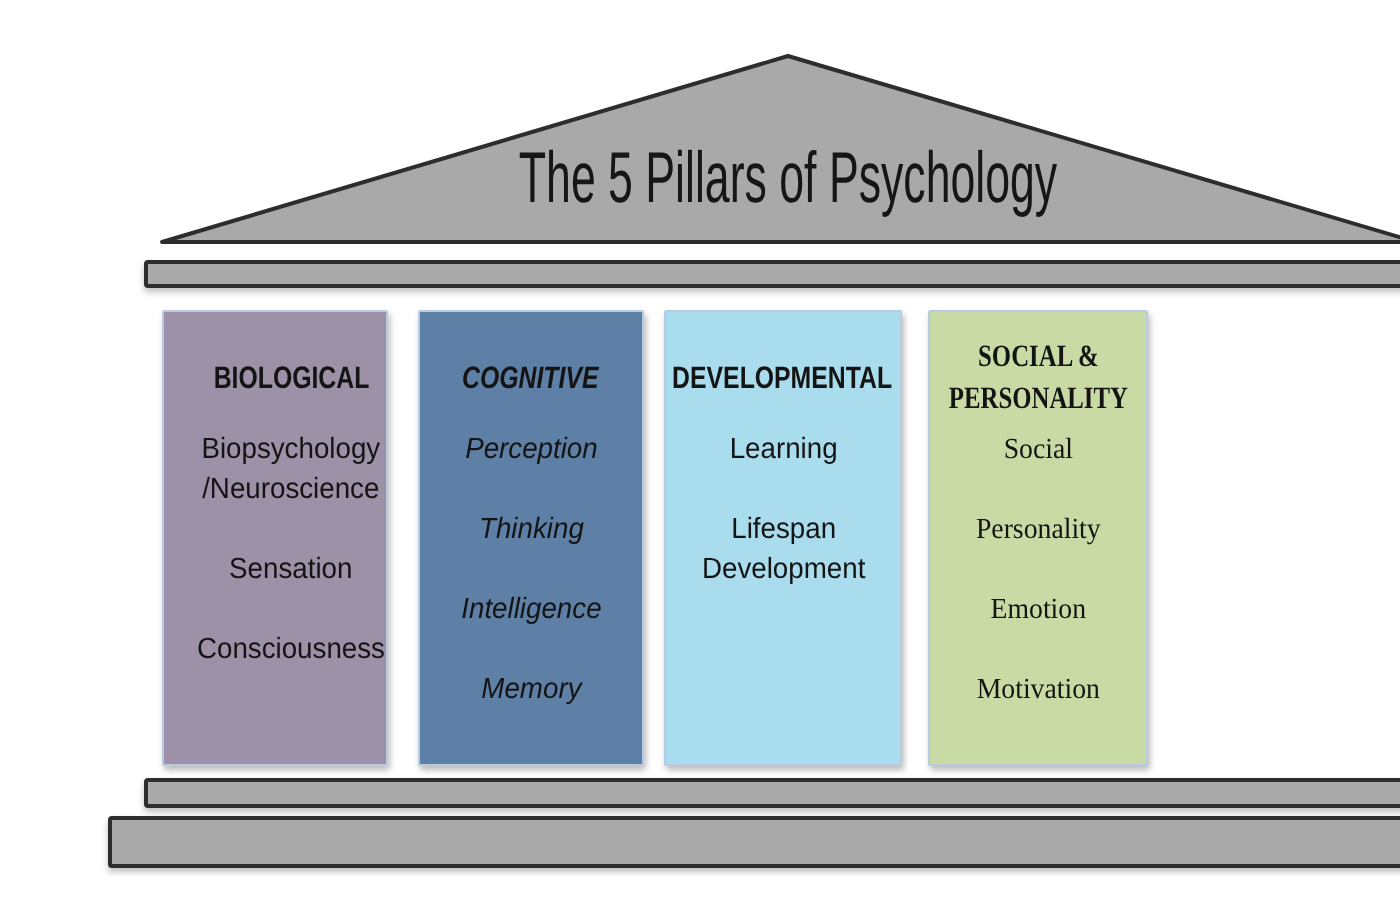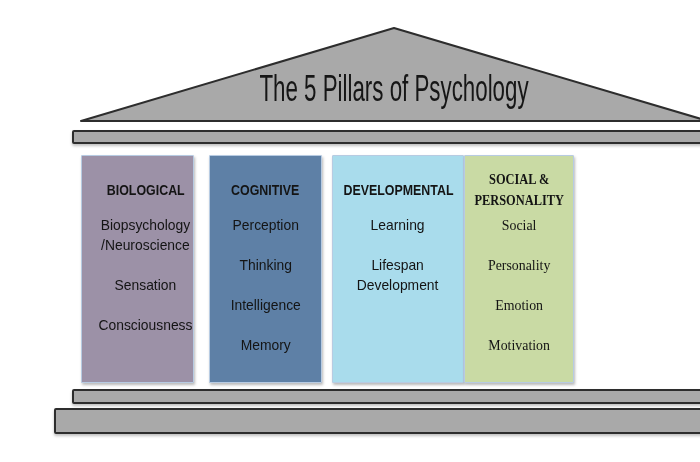--- a/index.html
+++ b/index.html
@@ -26,21 +26,21 @@
   .base2{left:10px; top:408px; width:680px; height:26px;}
   
   .pillar{
     position:absolute;top:155px;height:228px;box-sizing:border-box;
     border:1.5px solid #b7cbe2;border-radius:1px;
     box-shadow:1px 2px 3px rgba(0,0,0,0.28);
     display:flex;flex-direction:column;align-items:center;
   }
   .p1{left:37px;  width:113px;padding-left:16px;}
   .p2{left:165px; width:113px;}
-  .p3{left:288px; width:132px;}
+  .p3{left:288px; width:119px;}
   .p4{left:420px; width:110px;font-family:Liberation Serif, serif;}
   .p5{left:543px; width:120px;}
   .pillar-header{
     margin-top:10px;height:46px;display:flex;align-items:center;justify-content:center;
     text-align:center;white-space:pre-line;
     font-size:15.5px;font-weight:700;line-height:21px;letter-spacing:0px;
     transform:scaleX(0.80);transform-origin:center;width:130%;color:#141414;
   }
   .pillar-items{
     margin-top:3px;text-align:center;white-space:pre-line;
@@ -64,21 +64,21 @@
   <div class="pillar p1" style="background-color: rgb(156, 145, 167);">
     <div class="pillar-header">BIOLOGICAL</div>
     <div class="pillar-items">Biopsychology
 /Neuroscience
 
 Sensation
 
 Consciousness</div>
   </div>
 
-  <div class="pillar p2" style="background-color: rgb(94, 128, 166);">
+  <div class="pillar p2" style="background-color: rgb(94, 128, 166); font-style: italic;">
     <div class="pillar-header">COGNITIVE</div>
     <div class="pillar-items">Perception
 
 Thinking
 
 Intelligence
 
 Memory</div>
   </div>
 

